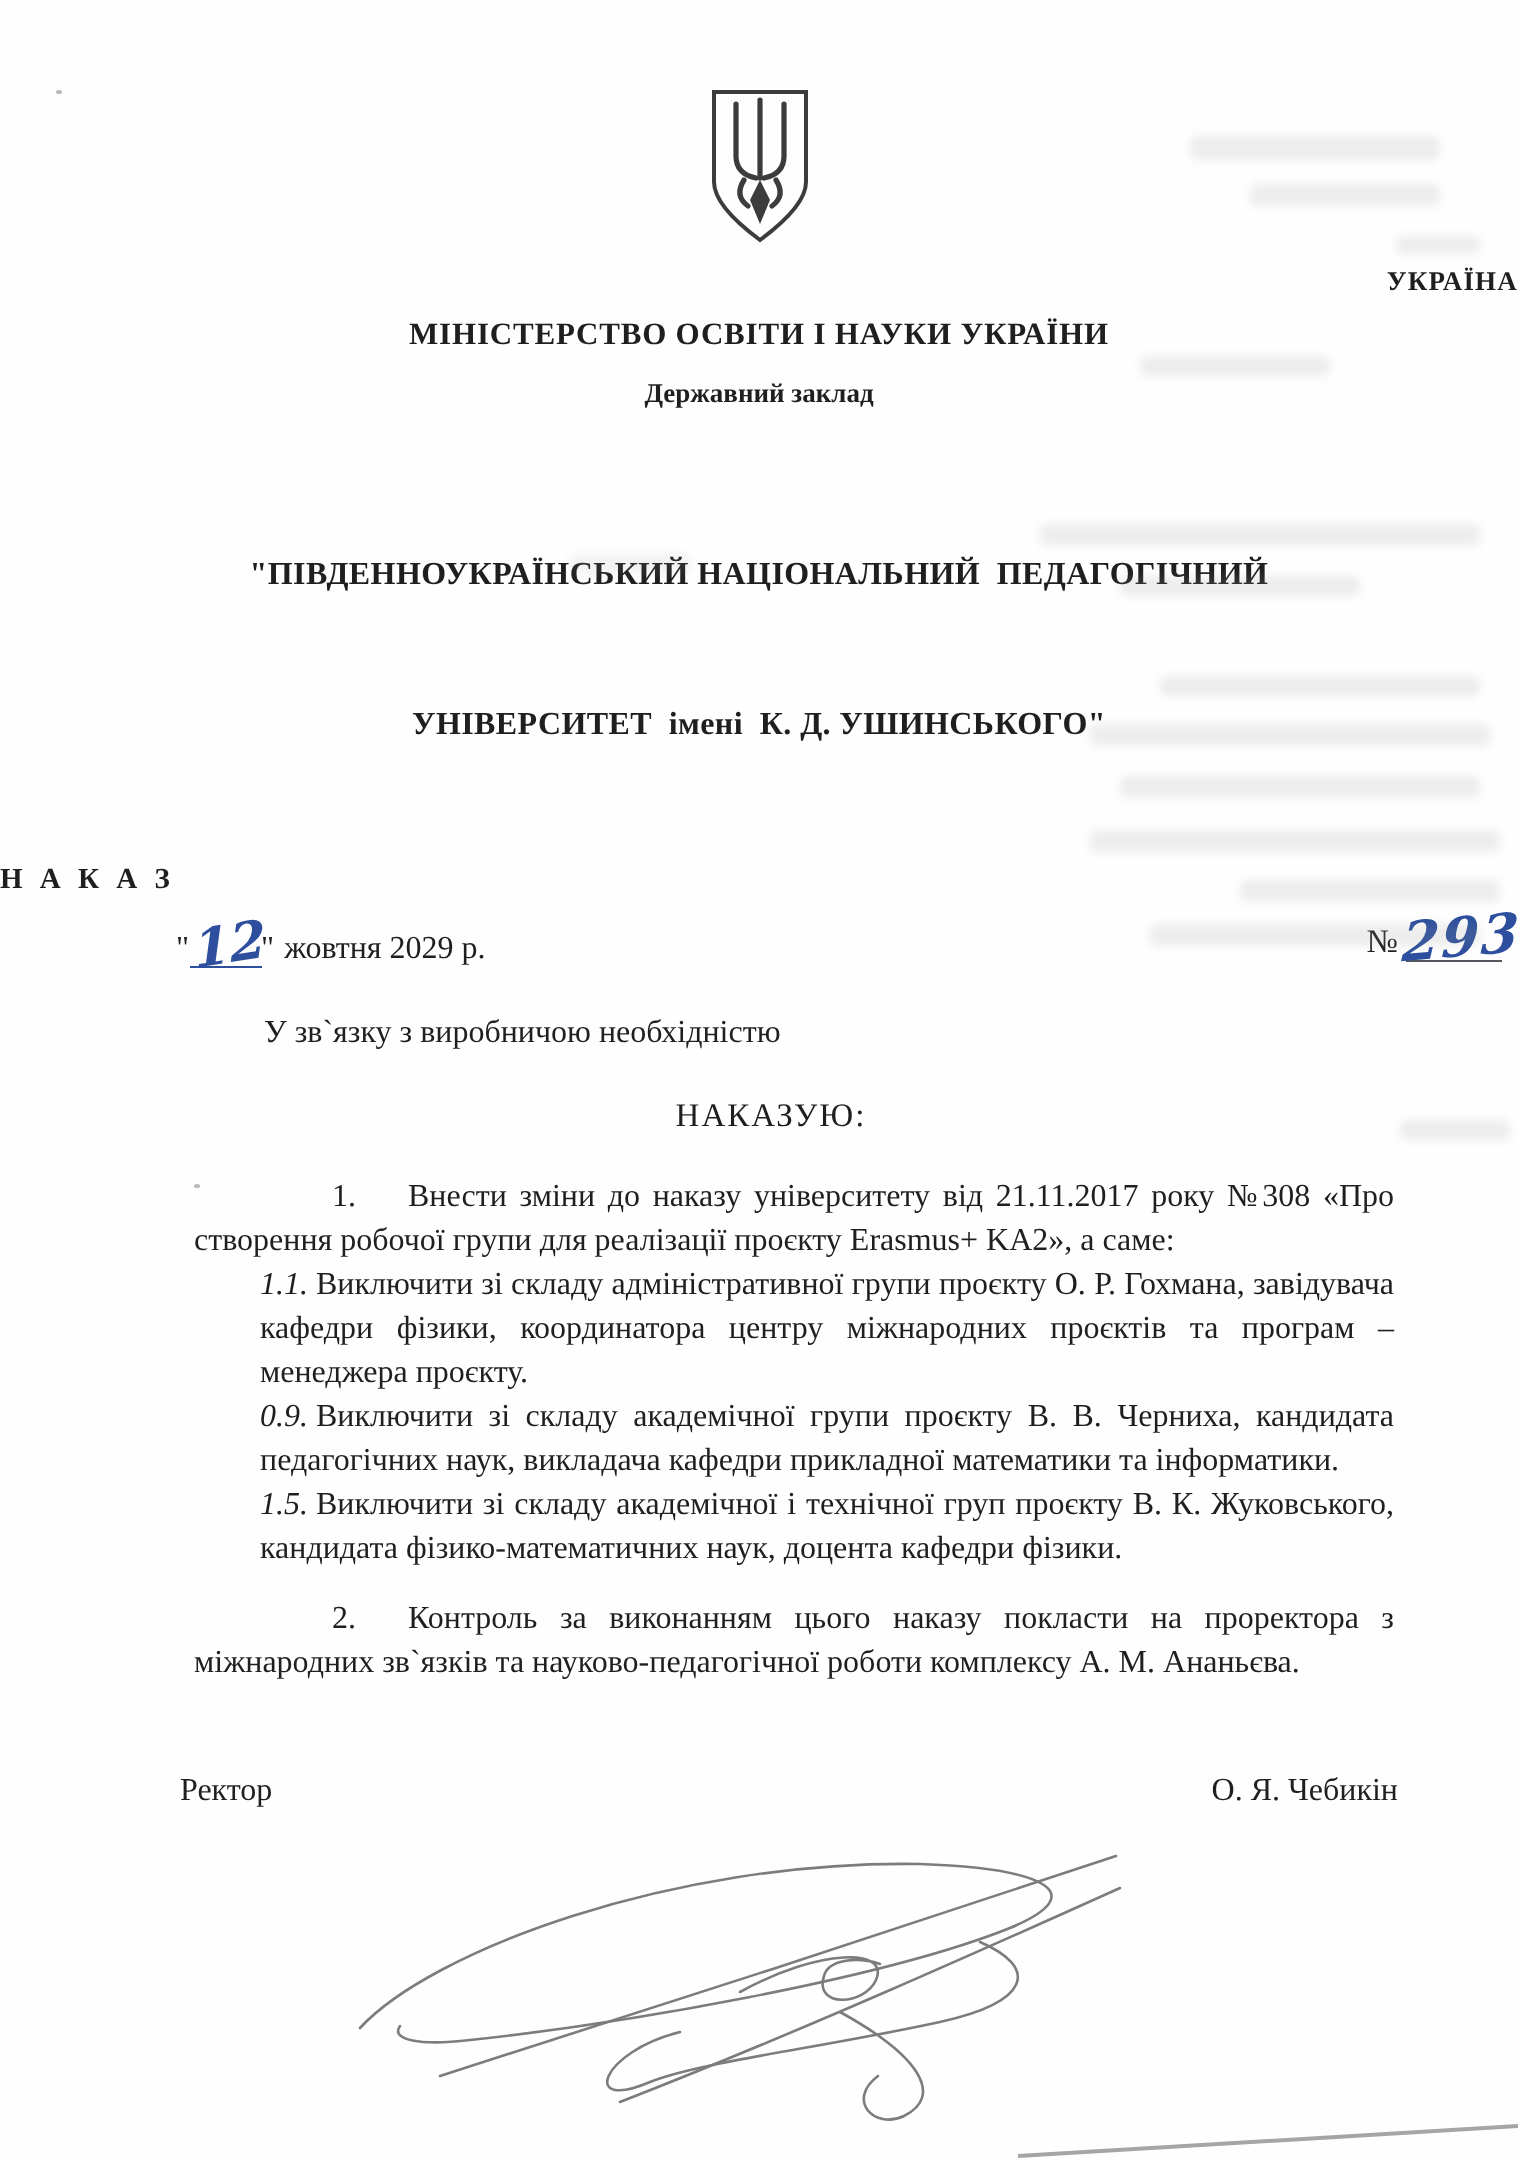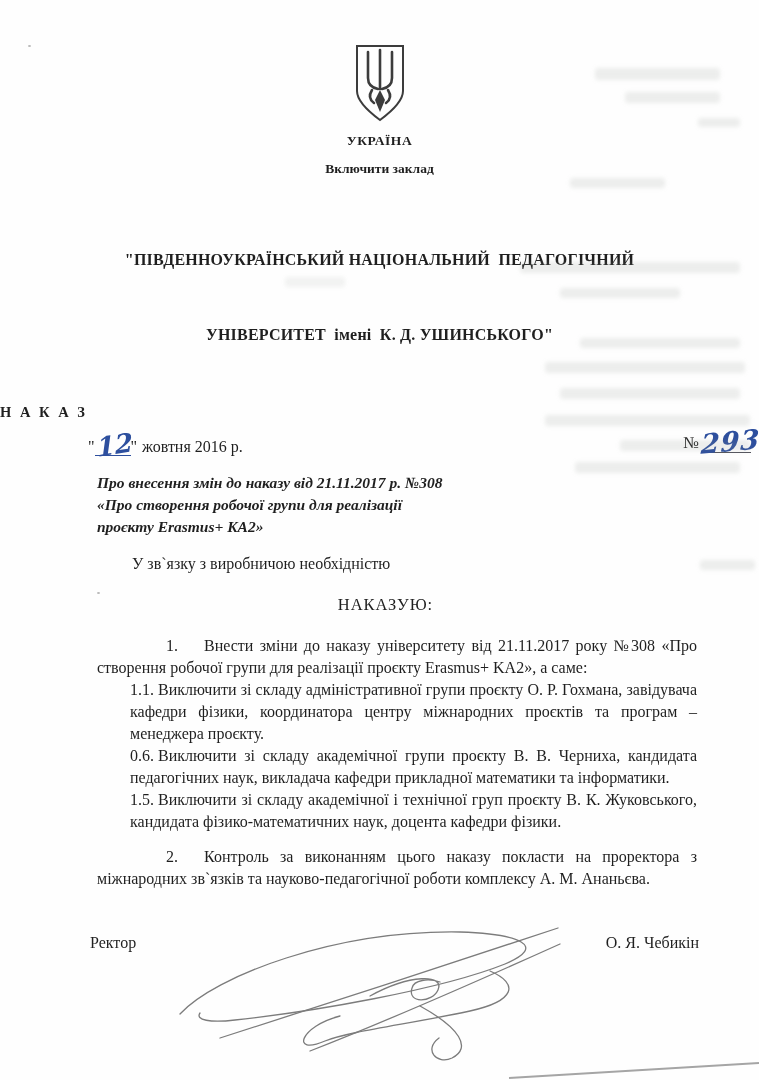--- a/index.html
+++ b/index.html
@@ -9,21 +9,21 @@
     margin:0 auto;
     background:#fefefe;
     overflow:hidden;
     font-family:"Liberation Serif","DejaVu Serif",serif;
     color:#1f1f1f;
     box-sizing:border-box;
     padding-top:43px;
   }
   
   .emblem{display:block;margin:0 auto;width:56px;height:80px;}
-  .h-country{margin-top:10px;text-align:center;font-weight:bold;font-size:13.5px;letter-spacing:.6px;}
+  .h-country{margin-top:10px;text-align:right;font-weight:bold;font-size:13.5px;letter-spacing:.6px;}
   .h-ministry{margin-top:10px;text-align:center;font-weight:bold;font-size:15.5px;letter-spacing:.4px;}
   .h-inst{margin-top:12px;text-align:center;font-weight:bold;font-size:13.5px;}
   .h-univ{margin-top:20px;text-align:center;font-weight:bold;font-size:16px;line-height:25px;white-space:pre-wrap;letter-spacing:.2px;}
   .h-doctype{margin-top:7px;text-align:left;font-weight:bold;font-size:14.5px;letter-spacing:2.5px;}
   
   .date-row{position:relative;margin-top:8px;height:34px;}
   .date-left{position:absolute;left:88px;top:6px;font-size:16px;}
   .hand{font-family:"DejaVu Serif",serif;font-style:italic;font-weight:bold;color:#2d4f9e;}
   .day-slot{display:inline-block;width:36px;text-align:center;border-bottom:1.6px solid #2d4f9e;position:relative;height:20px;vertical-align:bottom;}
   .day-slot .hand{position:absolute;left:2px;bottom:-5px;font-size:26px;transform:rotate(-9deg) skewX(-6deg);display:inline-block;}
@@ -33,21 +33,21 @@
   .num-line .hand{position:absolute;left:-2px;bottom:-5px;font-size:27px;letter-spacing:1px;transform:rotate(-5deg) skewX(-8deg);display:inline-block;}
   
   .subject{margin:9px 120px 0 97px;font-weight:bold;font-style:italic;font-size:15.5px;line-height:22px;}
   .intro{margin:15px 62px 0 132px;font-size:16px;line-height:22px;}
   .order-word{margin-top:20px;text-align:center;font-size:16.5px;letter-spacing:1px;padding-left:12px;}
   .body{margin:20px 62px 0 97px;font-size:16px;line-height:22px;}
   .body p{margin:0;text-align:justify;}
   .body p.main{text-indent:69px;}
   .body p.main .n{margin-right:26px;}
   .body p.sub{margin-left:33px;}
-  .body p.sub .n{margin-right:4px;}
+  .body p.sub .n{margin-right:4px;font-style:italic;}
   .body p.p2{margin-top:13px;}
   
   .sig-row{margin:44px 60px 0 90px;display:flex;justify-content:space-between;font-size:16px;}
   .sig-svg{position:absolute;left:160px;top:916px;pointer-events:none;}
   
   .ghost{position:absolute;background:rgba(140,152,143,.16);filter:blur(2px);border-radius:3px;}
   .speck{position:absolute;background:#b9b9b9;border-radius:50%;}
   .scanline{position:absolute;pointer-events:none;}
 </style>
 </head>
@@ -61,49 +61,45 @@
       <path d="M16 9 V35 Q16 44 26 46"></path>
       <path d="M40 9 V35 Q40 44 30 46"></path>
       <path d="M28 7 V46"></path>
       <path d="M20 47 Q15 55 22 60"></path>
       <path d="M36 47 Q41 55 34 60"></path>
     </g>
     <path d="M28 47 L33 57 L28 69 L23 57 Z" fill="#3c3c3c"></path>
   </svg>
 
   <div class="h-country">УКРАЇНА</div>
-  <div class="h-inst">Включити заклад</div>
+  <div class="h-ministry">МІНІСТЕРСТВО ОСВІТИ І НАУКИ УКРАЇНИ</div>
+  <div class="h-inst">Державний заклад</div>
   <div class="h-univ">
     <div>"ПІВДЕННОУКРАЇНСЬКИЙ НАЦІОНАЛЬНИЙ  ПЕДАГОГІЧНИЙ</div>
     <div>УНІВЕРСИТЕТ  імені  К. Д. УШИНСЬКОГО"</div>
   </div>
   <div class="h-doctype">Н А К А З</div>
 
   <div class="date-row">
     <div class="date-left">
-      <span>"</span><span class="day-slot"><span class="hand">12</span></span><span>"</span><span class="date-rest">жовтня 2016 р.</span>
+      <span>"</span><span class="day-slot"><span class="hand">12</span></span><span>"</span><span class="date-rest">жовтня 2029 р.</span>
     </div>
     <div class="num-right">
       <span>№</span><span class="num-line"><span class="hand">293</span></span>
     </div>
   </div>
 
-  <div class="subject">
-    <div>Про внесення змін до наказу від 21.11.2017 р. №308</div>
-    <div>«Про створення робочої групи для реалізації</div>
-    <div>проєкту Erasmus+ KA2»</div>
-  </div>
 
   <p class="intro">У зв`язку з виробничою необхідністю</p>
   <div class="order-word">НАКАЗУЮ:</div>
 
   <div class="body">
     <p class="main"><span class="n">1.</span><span>Внести зміни до наказу університету від 21.11.2017 року №308 «Про створення робочої групи для реалізації проєкту Erasmus+ KA2», а саме:</span></p>
     <p class="sub"><span class="n">1.1.</span><span>Виключити зі складу адміністративної групи проєкту О. Р. Гохмана, завідувача кафедри фізики, координатора центру міжнародних проєктів та програм – менеджера проєкту.</span></p>
-    <p class="sub"><span class="n">0.6.</span><span>Виключити зі складу академічної групи проєкту В. В. Черниха, кандидата педагогічних наук, викладача кафедри прикладної математики та інформатики.</span></p>
+    <p class="sub"><span class="n">0.9.</span><span>Виключити зі складу академічної групи проєкту В. В. Черниха, кандидата педагогічних наук, викладача кафедри прикладної математики та інформатики.</span></p>
     <p class="sub"><span class="n">1.5.</span><span>Виключити зі складу академічної і технічної груп проєкту В. К. Жуковського, кандидата фізико-математичних наук, доцента кафедри фізики.</span></p>
     <p class="main p2"><span class="n">2.</span><span>Контроль за виконанням цього наказу покласти на проректора з міжнародних зв`язків та науково-педагогічної роботи комплексу А. М. Ананьєва.</span></p>
   </div>
 
   <div class="sig-row">
     <span>Ректор</span>
     <span>О. Я. Чебикін</span>
   </div>
 
   <svg class="sig-svg" width="415" height="150" viewBox="0 0 415 150">

